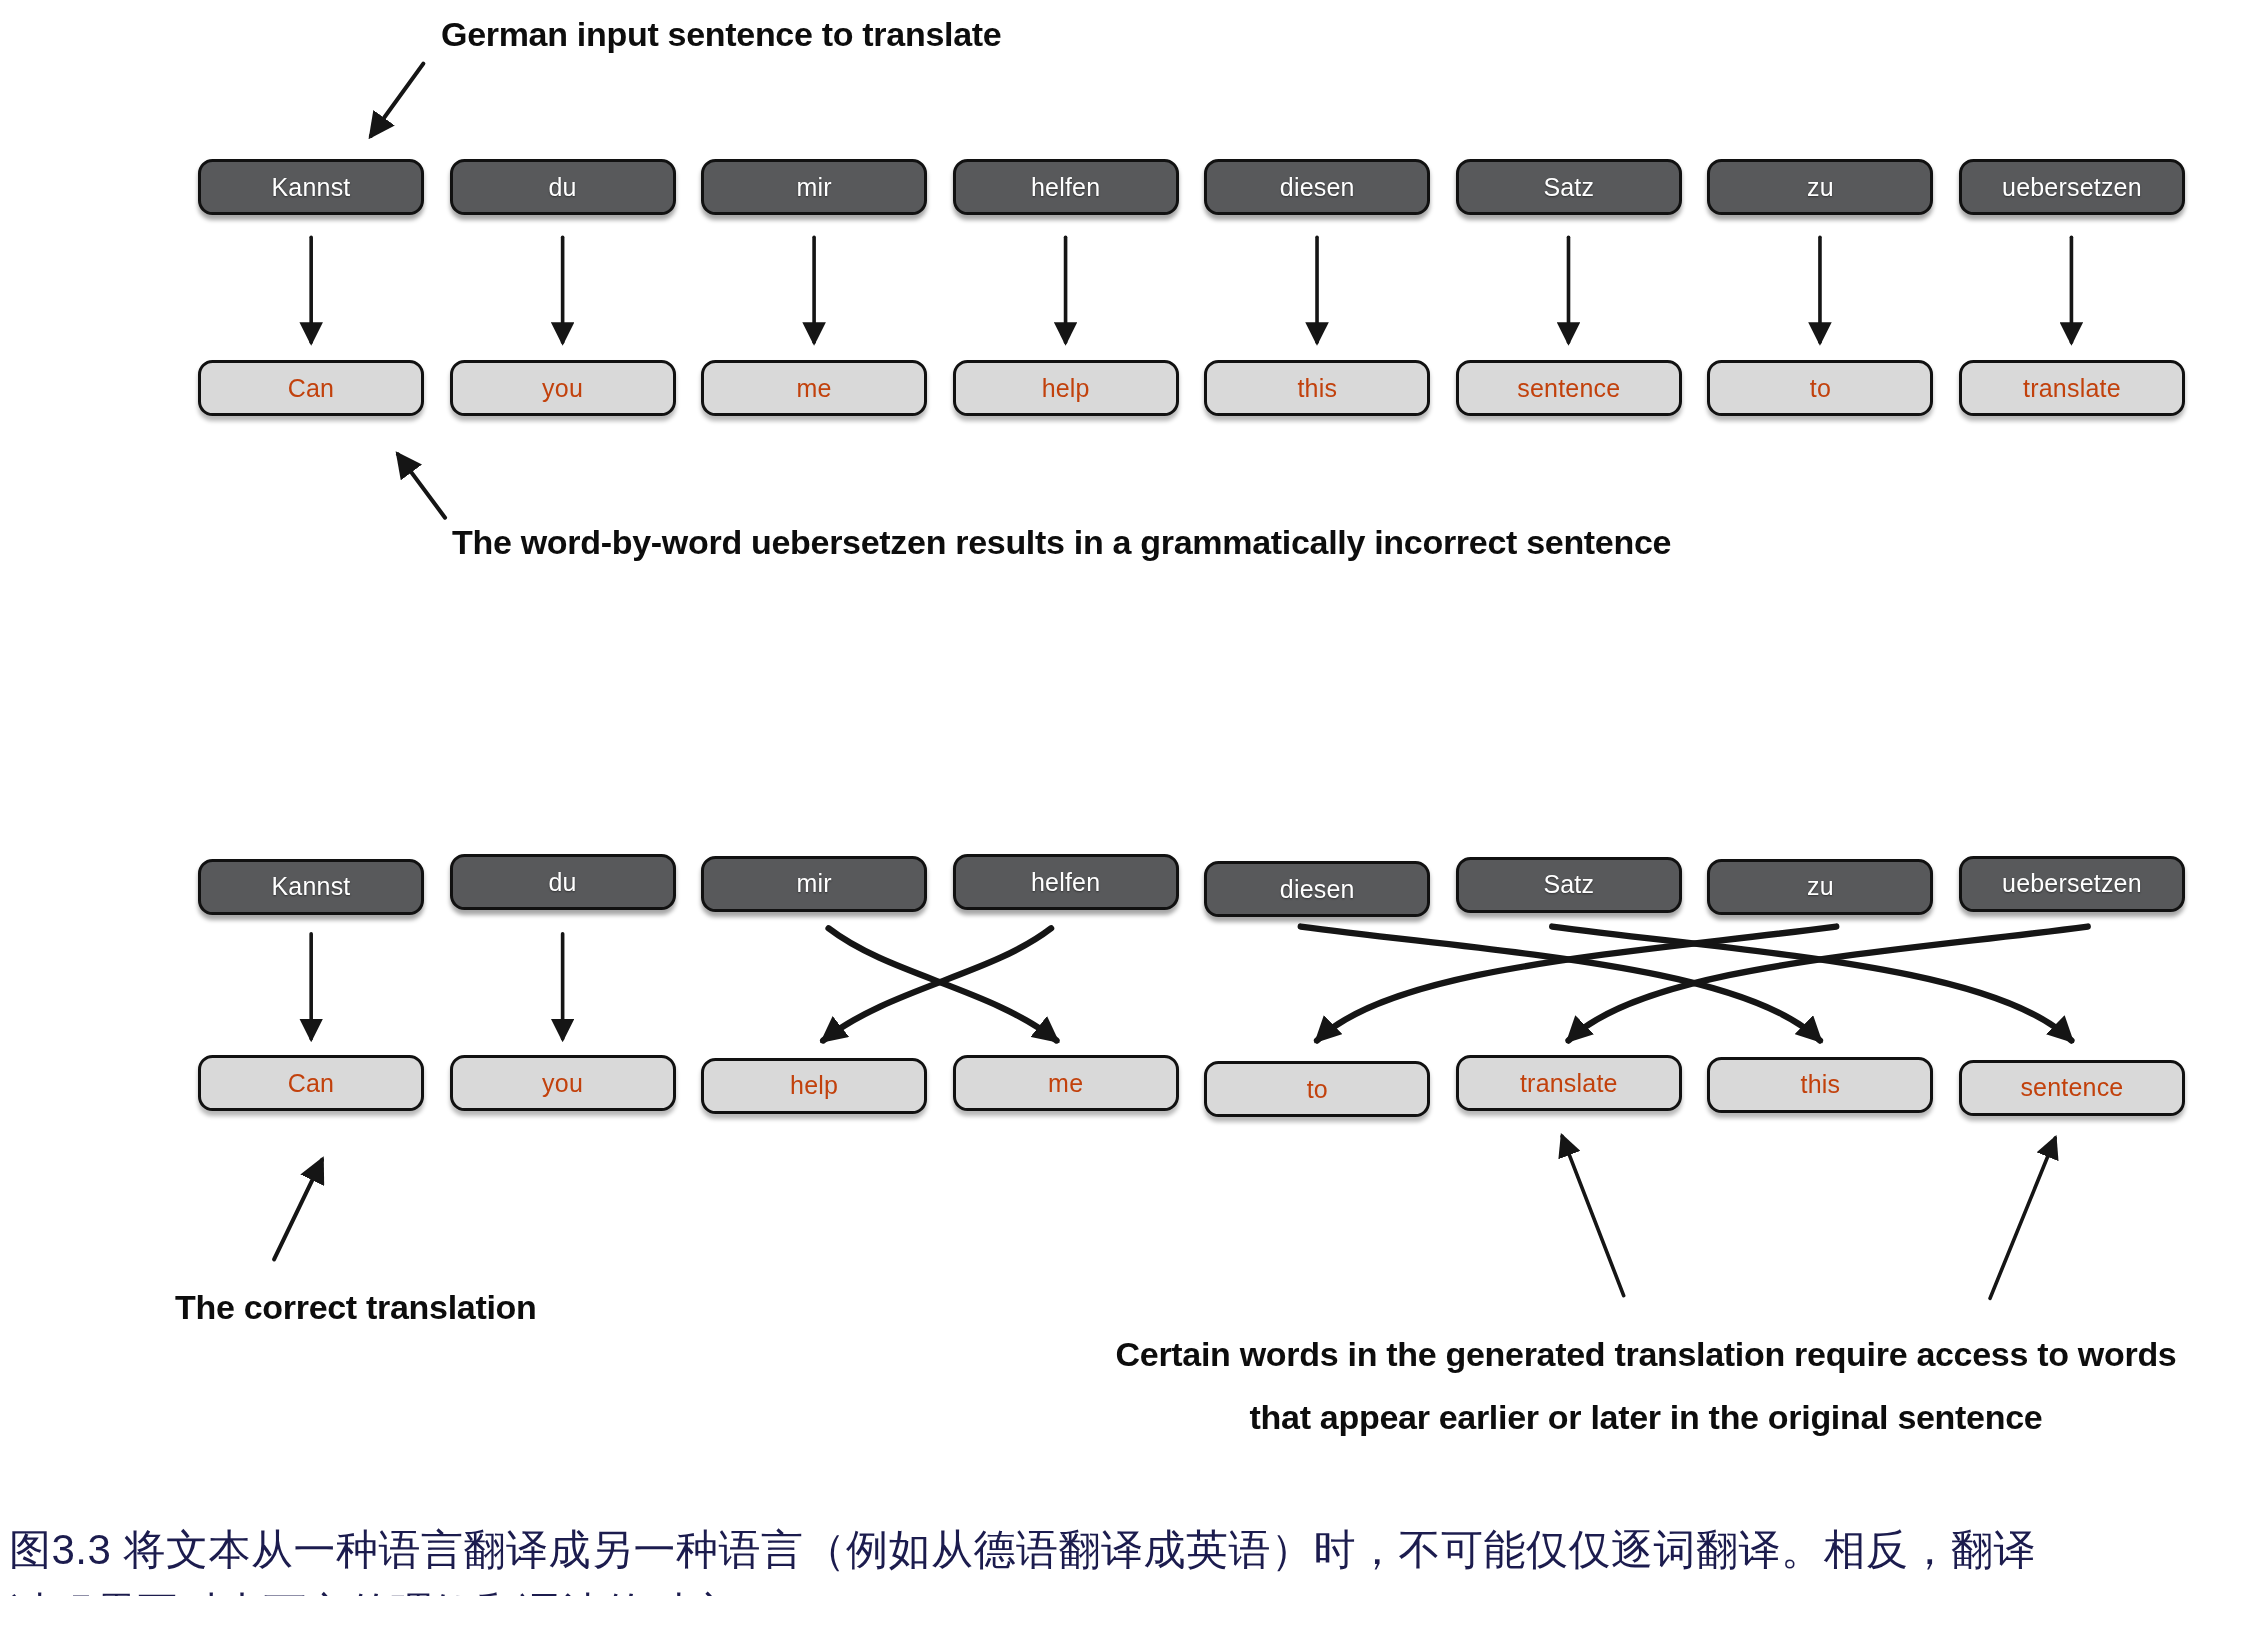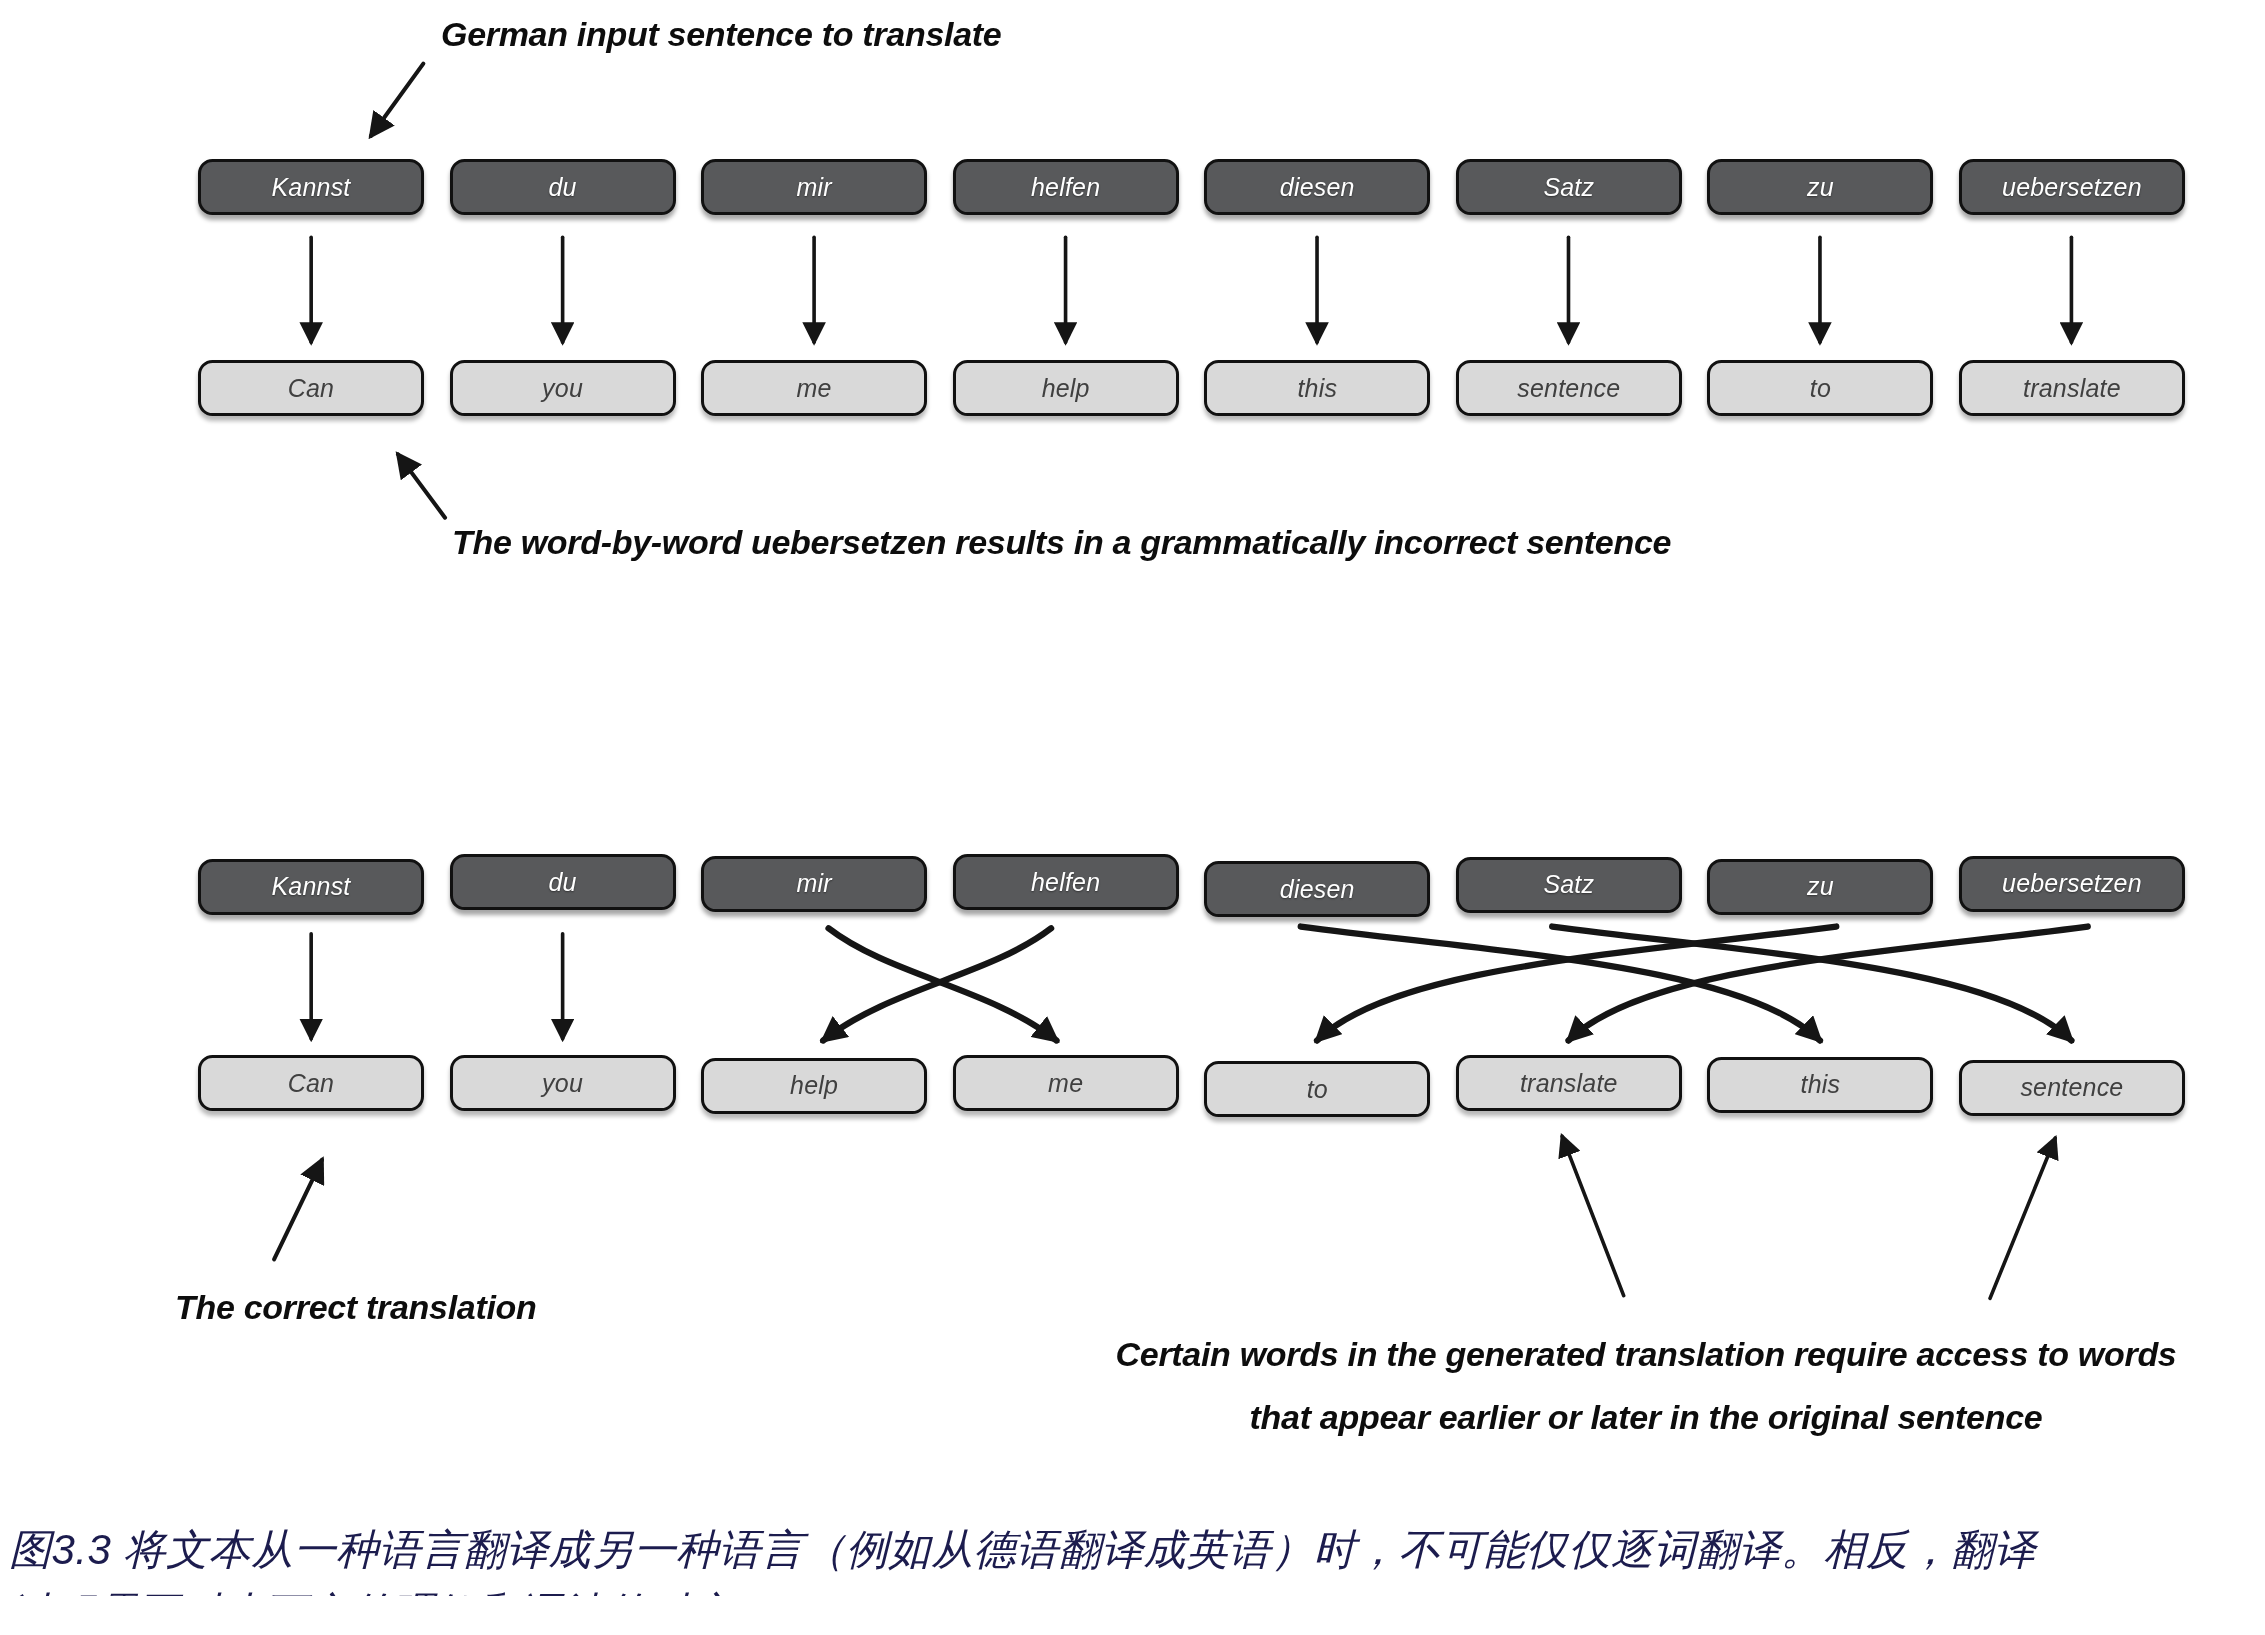--- a/index.html
+++ b/index.html
@@ -4,21 +4,20 @@
 <style>
   html, body { margin: 0; padding: 0; background: #ffffff; }
   body { width: 2265px; height: 1636px; font-family: "Liberation Sans", sans-serif; }
 
   .page {
     position: relative;
     width: 2265px;
     height: 1596px;
     background: var(--page-bg, #ffffff);
     overflow: hidden;
-    font-style: italic;
   }
 
   .arrow-layer {
     position: absolute;
     left: 0; top: 0;
     width: 2265px; height: 1636px;
     pointer-events: none;
   }
 
   .word-row {
@@ -46,21 +45,21 @@
     background: var(--dark-bg, #58595b);
     border: 3.6px solid var(--box-border, #111111);
     color: var(--dark-text, #ffffff);
     box-shadow: 0 4.5px 4.5px rgba(0,0,0,0.35);
     text-shadow: 0 0.9px 1.8px rgba(0,0,0,0.45);
   }
 
   .wbox.light {
     background: var(--light-bg, #d9d9d9);
     border: 3.6px solid var(--box-border, #111111);
-    color: #404040;
+    color: #c2410c;
     box-shadow: 0 4.5px 4.5px rgba(0,0,0,0.28);
   }
 
   
   .row-g2 .wbox:nth-child(1){margin-top:4.5px}
   .row-g2 .wbox:nth-child(3){margin-top:1.8px}
   .row-g2 .wbox:nth-child(5){margin-top:7.2px}
   .row-g2 .wbox:nth-child(6){margin-top:2.7px}
   .row-g2 .wbox:nth-child(7){margin-top:4.5px}
   .row-g2 .wbox:nth-child(8){margin-top:1.8px}

